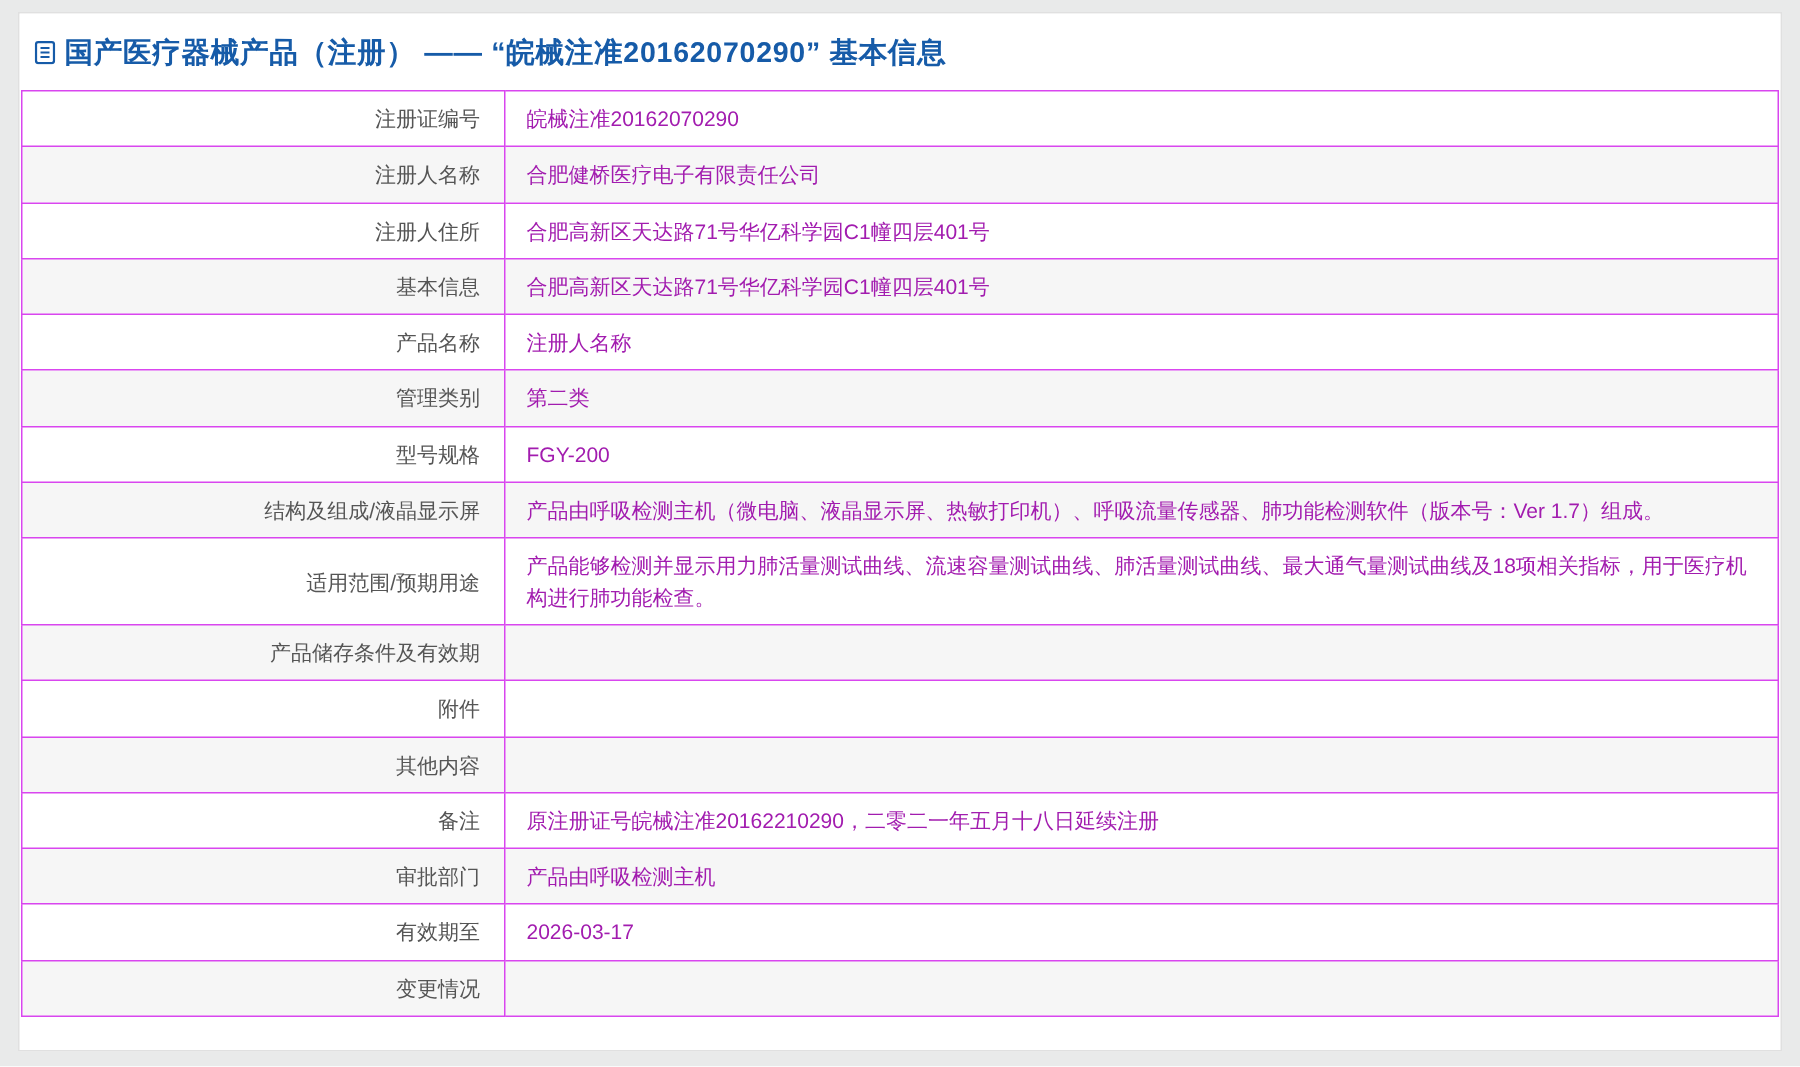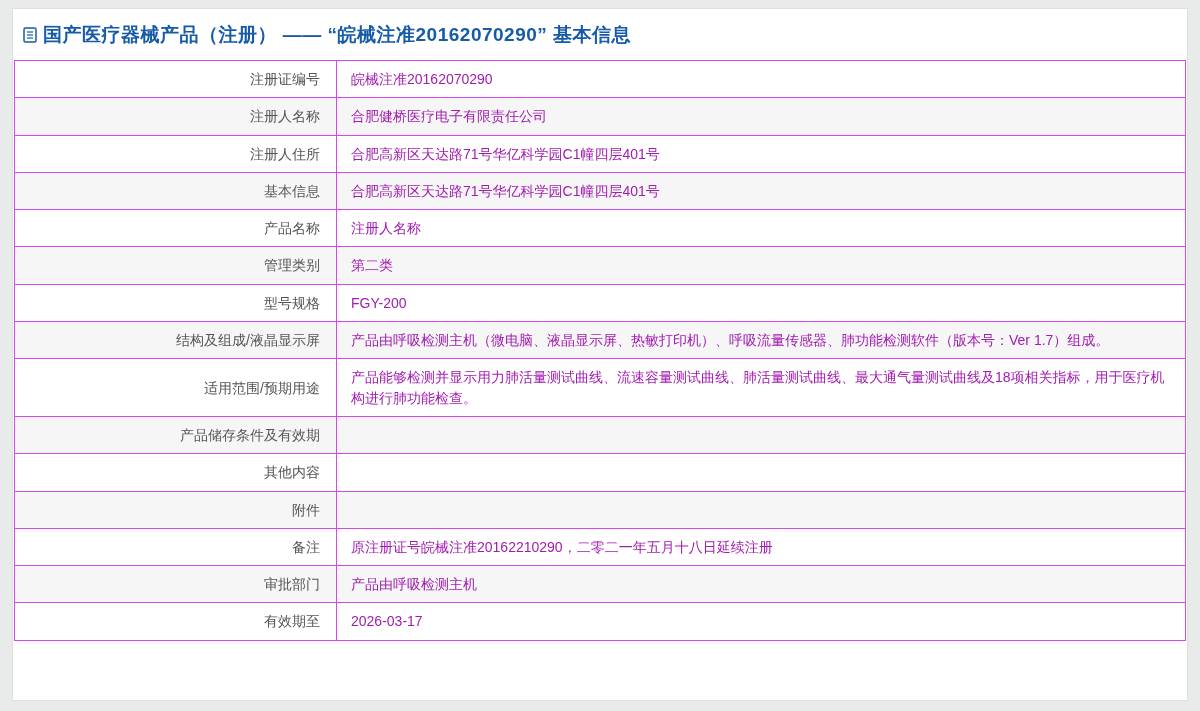--- a/index.html
+++ b/index.html
@@ -115,36 +115,40 @@
           </tr>
           <tr>
             <th>适用范围/预期用途</th>
             <td>产品能够检测并显示用力肺活量测试曲线、流速容量测试曲线、肺活量测试曲线、最大通气量测试曲线及18项相关指标，用于医疗机构进行肺功能检查。</td>
           </tr>
           <tr>
             <th>产品储存条件及有效期</th>
             <td></td>
           </tr>
           <tr>
-            <th>其他内容</th>
+            <th>附件</th>
             <td></td>
           </tr>
           <tr>
-            <th>附件</th>
+            <th>其他内容</th>
             <td></td>
           </tr>
           <tr>
             <th>备注</th>
             <td>原注册证号皖械注准20162210290，二零二一年五月十八日延续注册</td>
           </tr>
           <tr>
             <th>审批部门</th>
             <td>产品由呼吸检测主机</td>
           </tr>
           <tr>
             <th>有效期至</th>
             <td>2026-03-17</td>
           </tr>
+          <tr>
+            <th>变更情况</th>
+            <td></td>
+          </tr>
         </tbody>
     </table>
 
   </div>
 </div>
 
 </body></html>

